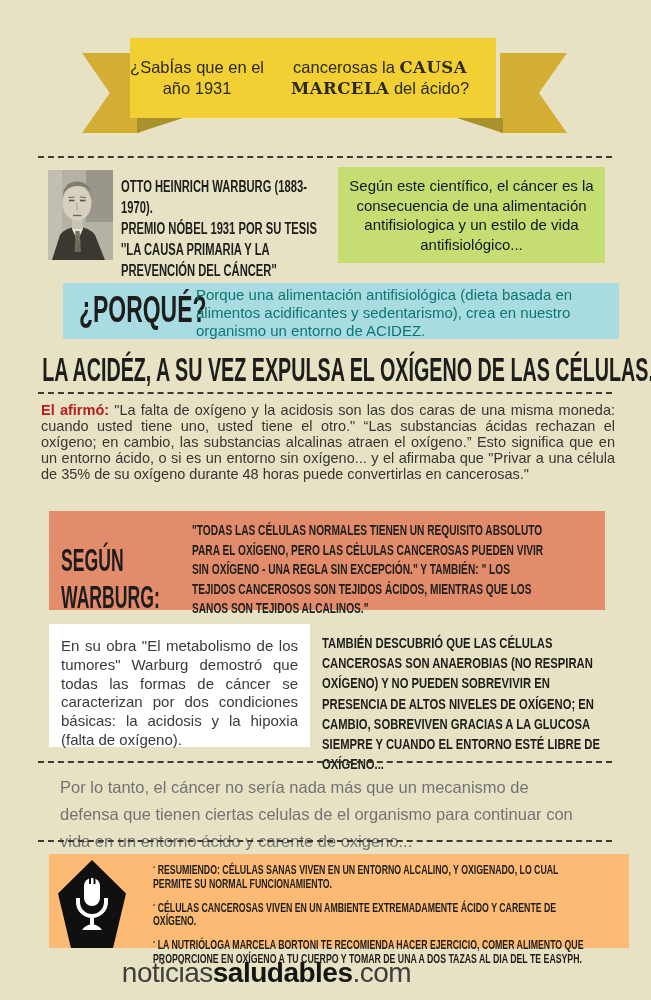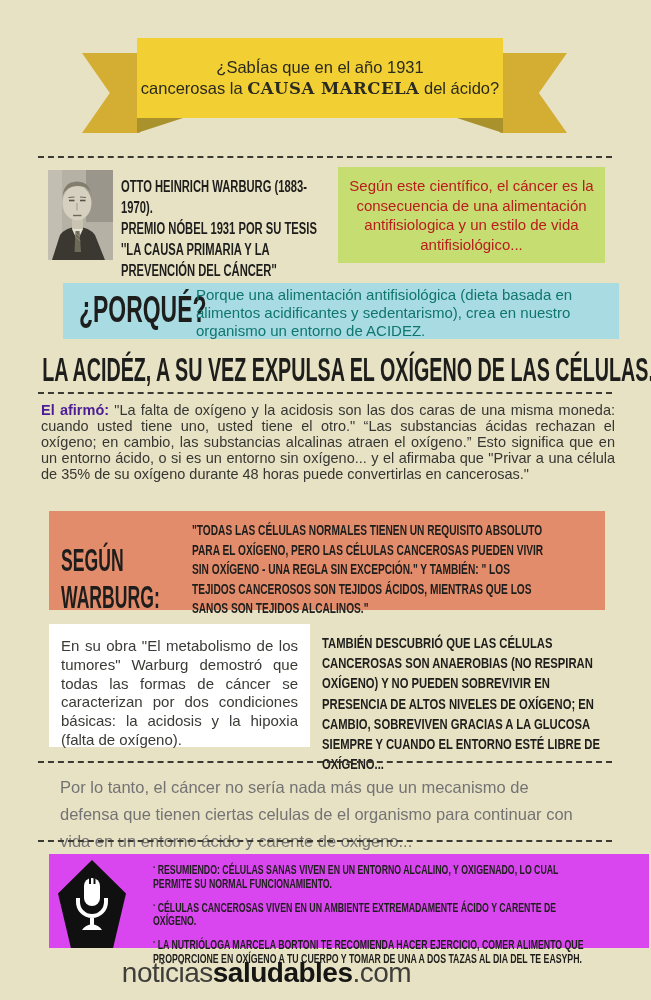--- a/index.html
+++ b/index.html
@@ -14,76 +14,76 @@
   
   .flag { background:#d4ad33; }
   .flag-left  { left:82px;  top:53px; width:58px; height:80px;
                 clip-path: polygon(0 0,100% 0,100% 100%,0 100%,48% 50%); }
   .flag-right { left:500px; top:53px; width:67px; height:80px;
                 clip-path: polygon(0 0,100% 0,58% 50%,100% 100%,0 100%); }
   .fold { background:#a9912c; width:46px; height:15px; top:118px; }
   .fold-left  { left:137px; clip-path: polygon(0 0,100% 0,0 100%); }
   .fold-right { left:457px; clip-path: polygon(0 0,100% 0,100% 100%); }
   .banner-rect {
-    left:137px; top:38px; width:366px; height:80px; background:#f2d033;
-    display:flex; flex-direction:column; justify-content:center; align-items:center;
+    left:130px; top:38px; width:366px; height:80px; background:#f2d033;
+    display:flex; flex-direction:row; justify-content:center; align-items:center;
     text-align:center; font-size:16.5px; line-height:21px; color:#2b2a20; font-weight:500;
   }
   .banner-slab { font-family:"DejaVu Serif", serif; font-weight:bold; letter-spacing:.5px; }
 
   
   .divider { left:38px; width:574px; border-top:2px dashed #3b3b33; height:0; }
 
   
   .cond { font-weight:bold; color:#1d1d1b; transform-origin:0 0; text-transform:none; }
 
   
   .photo { left:48px; top:170px; width:65px; height:90px; }
   .caption { left:121px; top:176px; width:300px; transform:scaleX(0.70);
              font-size:16px; line-height:21px; }
   .green-note {
     left:338px; top:167px; width:267px; height:96px; background:#c6dd72;
     display:flex; align-items:center; justify-content:center; text-align:center;
-    font-size:15px; line-height:19.5px; color:#b91c1c; padding:0 6px; box-sizing:border-box;
+    font-size:15px; line-height:19.5px; color:#0f172a; padding:0 6px; box-sizing:border-box;
   }
 
   
   .why-box { left:63px; top:283px; width:556px; height:56px; background:#a9dbe3; }
   .why-heading { left:16px; top:6px; width:200px; font-size:37px; transform:scaleX(0.62); }
   .why-body { left:133px; top:3px; width:440px; font-size:15px; line-height:18px; color:#0f766e; }
 
   
   .headline { left:-163px; top:350px; width:977px; text-align:center;
               transform:scaleX(0.58); transform-origin:50% 0;
               font-size:34px; font-weight:bold; color:#1d1d1b; white-space:nowrap; }
 
   
   .affirmation { left:41px; top:403px; width:574px; font-size:14.5px; line-height:15.9px;
                  text-align:justify; color:#363632; }
-  .affirmation b { color:#4c1d95; }
+  .affirmation b { color:#b91c1c; }
 
   
   .warburg-box { left:49px; top:511px; width:556px; height:99px; background:#e28c6c; }
   .warburg-heading { left:12px; top:31px; width:300px; font-size:32px; transform:scaleX(0.55); }
   .warburg-quote { left:143px; top:10px; width:505px; transform:scaleX(0.70);
                    font-size:14.5px; line-height:19.5px; }
 
   
   .white-box { left:49px; top:624px; width:261px; height:123px; background:#ffffff;
                box-sizing:border-box; padding:13px 12px; font-size:15px; line-height:18.8px;
                text-align:justify; color:#3a3a36; }
   .side-note { left:322px; top:633px; width:387px; transform:scaleX(0.75);
                font-size:15px; line-height:20.2px; }
 
   
   .conclusion { left:60px; top:774px; width:531px; text-align:left;
                 font-size:16.5px; line-height:27px; color:#737373; }
 
   
-  .summary-box { left:49px; top:854px; width:600px; height:94px; background:#d946ef; }
+  .summary-box { left:49px; top:854px; width:556px; height:94px; background:#fdba74;padding-left:24px; }
   .pentagon { left:9px; top:6px; width:68px; height:88px; background:#101010;
               clip-path: polygon(50% 0, 100% 38%, 81% 100%, 19% 100%, 0 38%);
               display:flex; align-items:center; justify-content:center; }
   .bullets { left:104px; top:7px; width:635px; transform:scaleX(0.70);
              font-size:12.5px; line-height:13.8px; }
   .bullet-item { margin-bottom:7px; }
   .bullet-marker { font-size:11px; vertical-align:3px; margin-right:3px; }
 
   
   .footer { left:0; top:957px; width:533px; text-align:center; font-size:28px;

